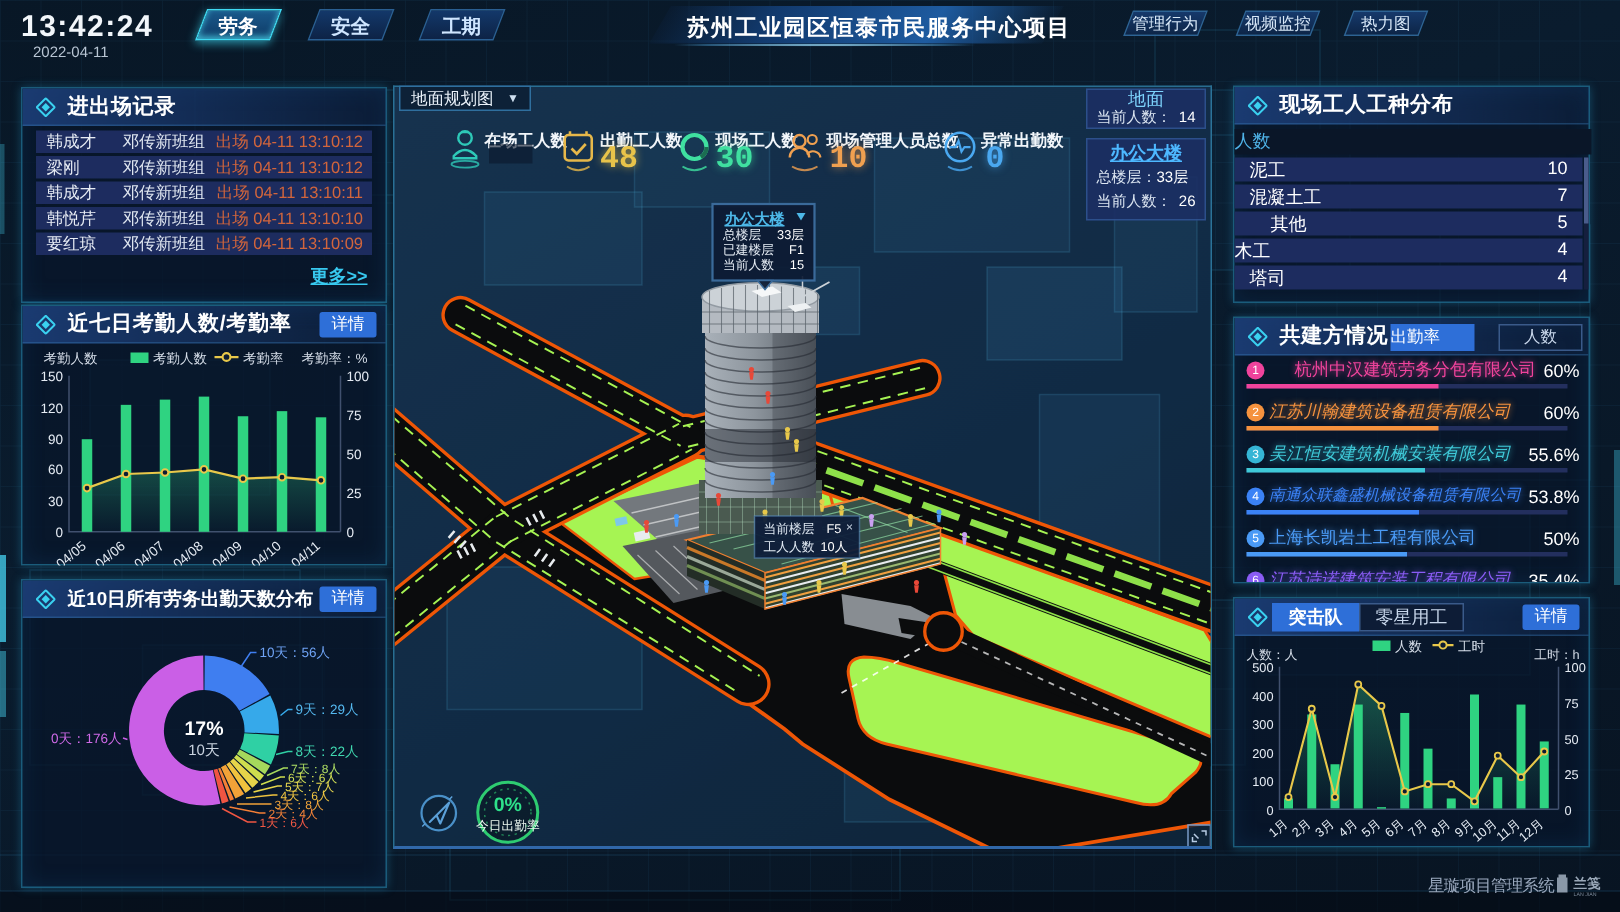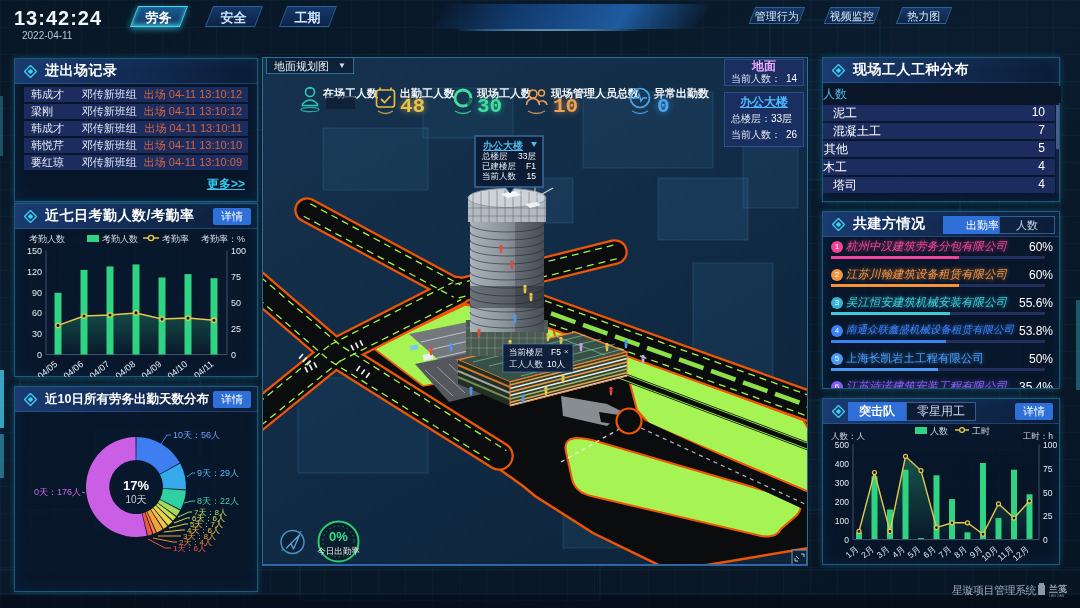--- a/index.html
+++ b/index.html
@@ -70,20 +70,21 @@
     </div>
 
 <div class="tab" style="left:283px;top:6px;width:50px">
       <span>工期</span>
     </div>
 
 <div class="abs" style="left:440px;top:4px;width:262px;height:25px;transform:skewX(-30deg);background:linear-gradient(90deg,rgba(12,34,66,.25),#123a6e 28%,#1e5ba0 70%,rgba(22,66,120,.08))"></div>
 
 <div class="abs" style="left:450px;top:29px;width:200px;height:2px;background:radial-gradient(ellipse at center,rgba(170,230,255,.95),rgba(80,170,230,.4) 60%,transparent 75%)"></div>
 
+<div class="abs" style="left:458px;top:9px;font-size:15px;font-weight:bold;color:#fff;letter-spacing:1px">苏州工业园区恒泰市民服务中心项目</div>
 
 <div class="sbtn" style="left:752px;top:7px;width:50px">
       <span>管理行为</span>
     </div>
 
 <div class="sbtn" style="left:827px;top:7px;width:50px">
       <span>视频监控</span>
     </div>
 
 <div class="sbtn" style="left:899px;top:7px;width:50px">
@@ -532,21 +533,21 @@
 
 <svg class="abs" style="left:628px;top:86px" width="24" height="30">
   <circle cx="12" cy="12" r="9.5" fill="none" stroke="#4aa8f0" stroke-width="1.7"></circle>
   <path d="M5,12 h4 l2,-4 2,7 2,-3 h4" fill="none" stroke="#4aa8f0" stroke-width="1.5"></path>
   <path d="M4,25 q8,5 16,0" fill="none" stroke="rgba(74,168,240,.8)" stroke-width="1.3"></path>
 </svg>
 <div class="abs" style="left:654px;top:86px;font-size:11px;font-weight:bold;color:#f2f6fa">异常出勤数</div>
 <div class="abs" style="left:657px;top:95px;font-size:21px;font-weight:bold;color:#4aa8f0;font-family:'Liberation Mono',monospace;text-shadow:0 0 6px rgba(74,168,240,.7)">0</div>
 
 <div class="abs" style="left:724px;top:59px;width:80px;height:27px;background:rgba(27,47,99,.92);border:1px solid rgba(80,140,220,.35)">
-  <div style="text-align:center;font-size:12px;font-weight:bold;color:#f0abfc;line-height:13px">地面</div>
+  <div style="text-align:center;font-size:12px;font-weight:normal;color:#7dd3fc;line-height:13px">地面</div>
   <div style="display:flex;justify-content:space-between;padding:0 6px;font-size:10px;color:#dce6f2;line-height:12px">
         <span>当前人数：</span>
         <span style="color:#fff">14</span>
       </div>
 </div>
 
 <div class="abs" style="left:724px;top:92px;width:80px;height:55px;background:rgba(27,47,99,.92);border:1px solid rgba(80,140,220,.35)">
   <div style="text-align:center;font-size:12px;font-weight:bold;color:#4db8ff;text-decoration:underline;line-height:18px">办公大楼</div>
   <div style="display:flex;justify-content:flex-start;padding:0 6px;font-size:10px;color:#dce6f2;line-height:16px">
         <span>总楼层：</span>
@@ -575,21 +576,21 @@
         <span style="padding-left:10px;flex:1">泥工</span>
         <span style="padding-right:10px">10</span>
       </div>
 
   <div class="trow" style="left:0;right:4px;top:65px;height:16px;font-size:12px">
         <span style="padding-left:10px;flex:1">混凝土工</span>
         <span style="padding-right:10px">7</span>
       </div>
 
   <div class="trow" style="left:0;right:4px;top:83px;height:16px;font-size:12px">
-        <span style="padding-left:1px;flex:1">其他</span>
+        <span style="padding-left:24px;flex:1">其他</span>
         <span style="padding-right:10px">5</span>
       </div>
 
   <div class="trow" style="left:0;right:4px;top:101px;height:16px;font-size:12px">
         <span style="flex:1">木工</span>
         <span style="padding-right:10px">4</span>
       </div>
 
   <div class="trow" style="left:0;right:4px;top:119px;height:16px;font-size:12px">
         <span style="padding-left:10px;flex:1">塔司</span>
@@ -602,30 +603,30 @@
 </div>
 
 <div class="panel" style="left:822px;top:211px;width:238px;height:178px;overflow:hidden">
   <div class="phead">
     <svg class="dia" viewBox="0 0 14 14">
           <path d="M7 0.5 13.5 7 7 13.5 0.5 7Z" fill="none" stroke="#3ad1f0" stroke-width="1.4"></path>
           <path d="M7 4 10 7 7 10 4 7Z" fill="#3ad1f0"></path>
         </svg>
     <span class="ptitle">共建方情况</span>
 
-    <div class="abs" style="right:60px;top:4px;width:56px;height:18px;background:#2e6fd8;color:#fff;font-size:11px;text-align:right;line-height:18px">出勤率</div>
+    <div class="abs" style="right:76px;top:4px;width:56px;height:18px;background:#2e6fd8;color:#fff;font-size:11px;text-align:left;line-height:18px">出勤率</div>
 
     <div class="abs" style="right:4px;top:4px;width:56px;height:18px;border:1px solid #3a5a8a;color:#c9d8ec;font-size:11px;text-align:center;line-height:16px">人数</div>
   </div>
 
   <div class="abs" style="left:8px;top:27px;width:222px">
 
     <div style="position:relative;height:24px">
       <span style="position:absolute;left:0;top:2px;width:12px;height:12px;border-radius:50%;background:#f0439c;color:#fff;font-size:8px;text-align:center;line-height:12px">1</span>
-      <span style="position:absolute;left:15px;top:0;font-size:11.5px;font-style:italic;color:#f0439c;white-space:nowrap;text-shadow:0 0 4px rgba(240,67,156,.8)">杭州中汉建筑劳务分包有限公司</span>
+      <span style="position:absolute;left:32px;top:0;font-size:11.5px;color:#f0439c;white-space:nowrap;text-shadow:0 0 4px rgba(240,67,156,.8)">杭州中汉建筑劳务分包有限公司</span>
       <span style="position:absolute;right:0;top:1px;font-size:12px;color:#fff">60%</span>
       <div style="position:absolute;left:0;top:17px;width:214px;height:3px;background:#232f5e">
             <div style="width:60%;height:3px;background:#f0439c"></div>
           </div>
     </div>
 
     <div style="position:relative;height:24px;margin-top:4px">
       <span style="position:absolute;left:0;top:2px;width:12px;height:12px;border-radius:50%;background:#f5923e;color:#fff;font-size:8px;text-align:center;line-height:12px">2</span>
       <span style="position:absolute;left:15px;top:0;font-size:11.5px;font-style:italic;color:#f5923e;white-space:nowrap;text-shadow:0 0 4px rgba(245,146,62,.8)">江苏川翰建筑设备租赁有限公司</span>
       <span style="position:absolute;right:0;top:1px;font-size:12px;color:#fff">60%</span>

